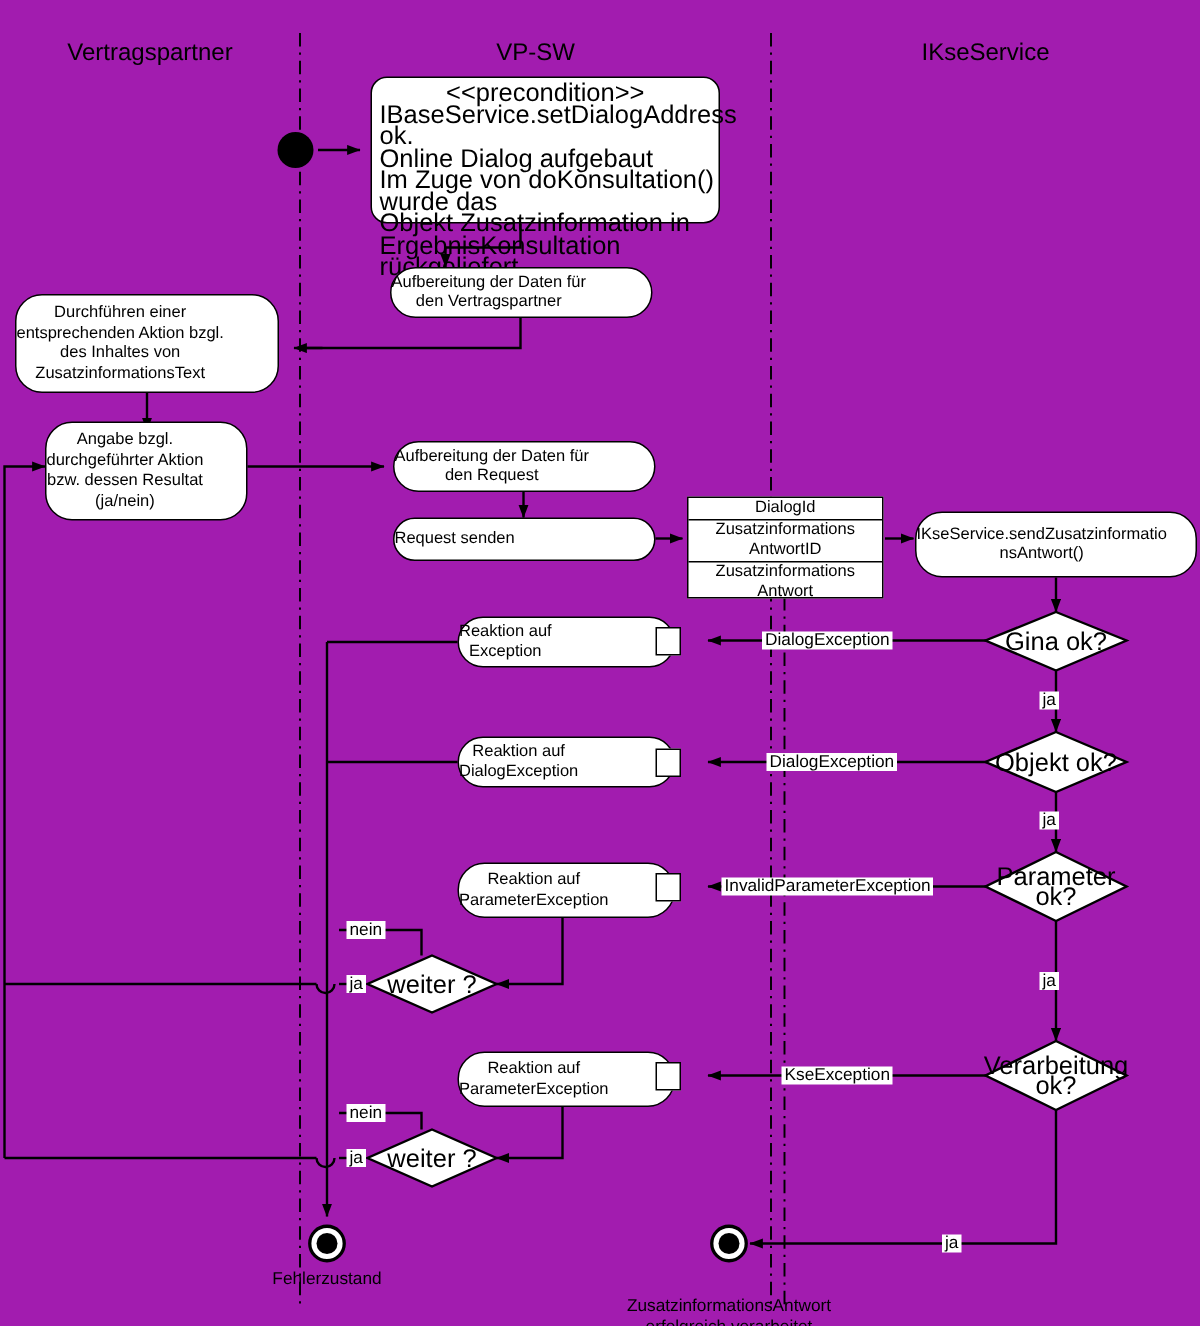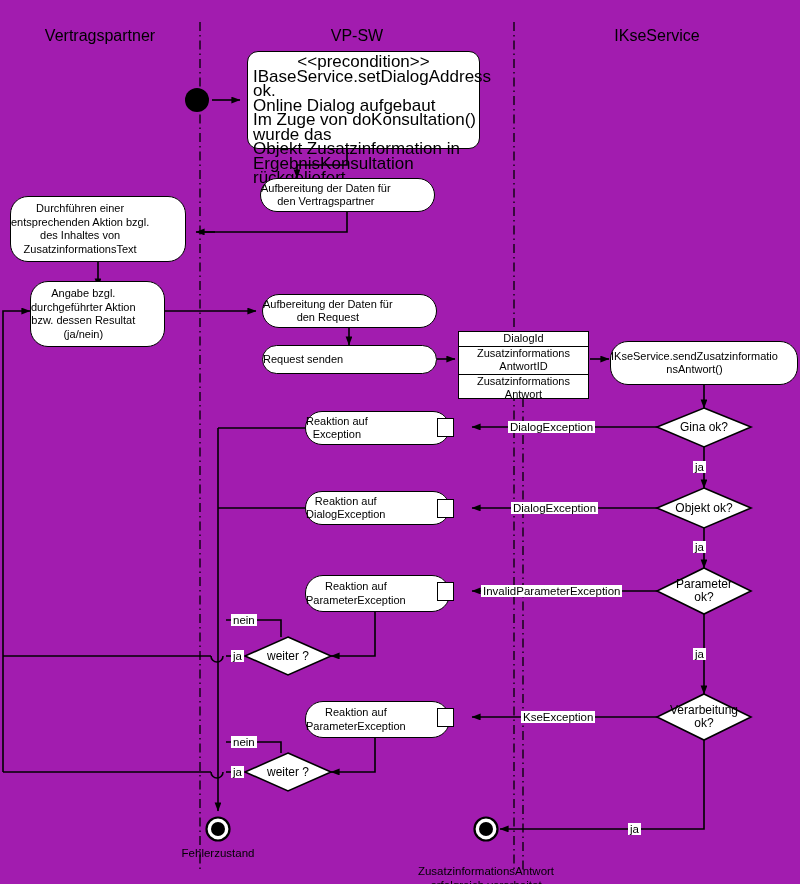--- a/index.html
+++ b/index.html
@@ -83,21 +83,21 @@
     position: absolute;
   }
   .diamond-label {
     position: absolute;
     left: 0; top: 0;
     width: 100%; height: 100%;
     display: flex;
     align-items: center;
     justify-content: center;
     text-align: center;
-    font-size: 12px;
+    font-size: 17px;
     line-height: 13px;
     color: #000;
   }
   .recv-sq {
     position: absolute;
     box-sizing: border-box;
     border: 1.6px solid #000;
     background: #fff;
     width: 17px;
     height: 19px;

